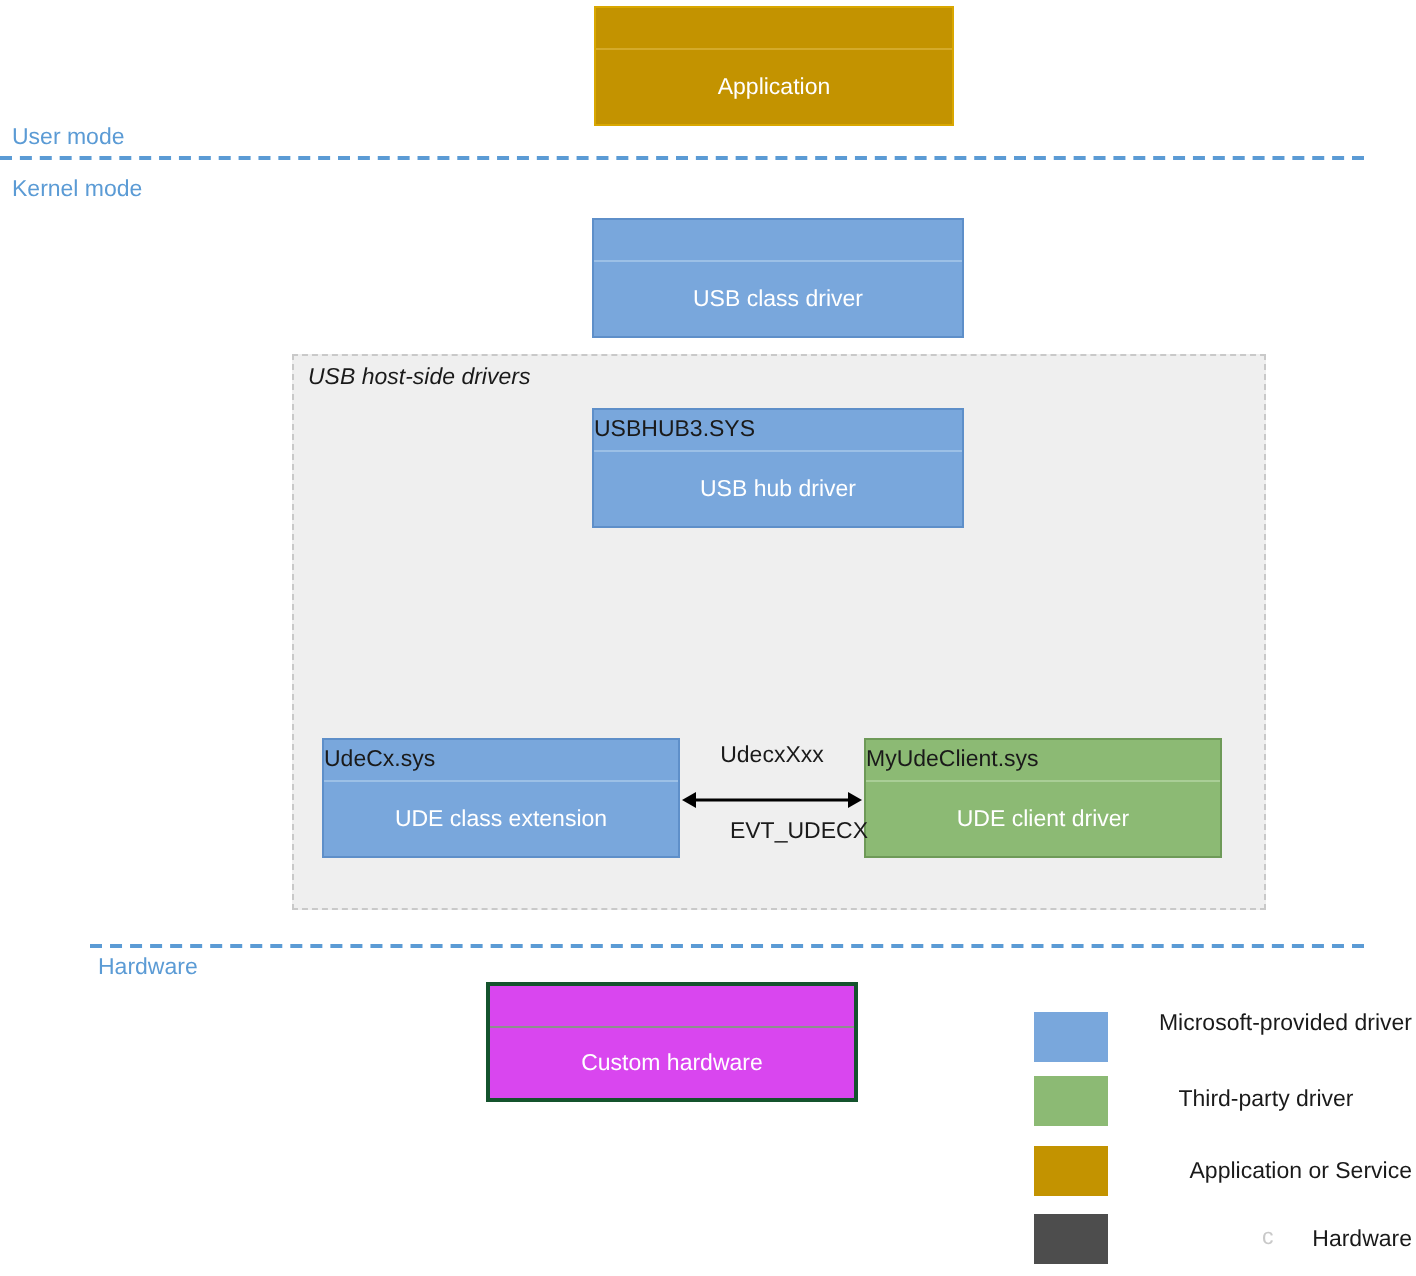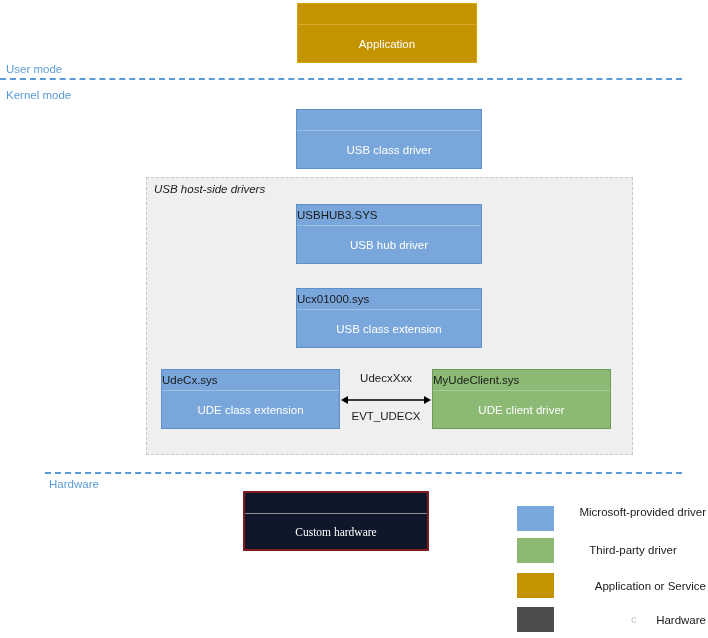--- a/index.html
+++ b/index.html
@@ -65,23 +65,22 @@
 
   
   .n-gold {
     background: #C39300;
     border: 1px solid #D9A700;
   }
   .n-gold .hdr { border-bottom: 1px solid #D4AA2A; }
 
   
   .n-gray {
-    background: #0f172a;
-    border: 2px solid #7f1d1d;
-    font-family: Liberation Serif, serif;
+    background: #d946ef;
+    border: 2px solid #14532d;
   }
   .n-gray .hdr { border-bottom: 1px solid #8E8E8E; }
 
   
   .group-box {
     position: absolute;
     box-sizing: border-box;
     background: #EFEFEF;
     border: 1px dashed #C9C9C9;
   }
@@ -159,24 +158,20 @@
   </div>
 
   <div class="group-box" style="left:146px; top:177px; width:487px; height:278px;"></div>
   <div class="group-label" style="left:154px; top:183px;">USB host-side drivers</div>
 
   <div class="node n-blue" style="left:296px; top:204px; width:186px; height:60px;">
     <div class="hdr">USBHUB3.SYS</div>
     <div class="body">USB hub driver</div>
   </div>
 
-  <div class="node n-blue" style="left:296px; top:288px; width:186px; height:60px;">
-    <div class="hdr">Ucx01000.sys</div>
-    <div class="body">USB class extension</div>
-  </div>
 
   <div class="node n-green" style="left:432px; top:369px; width:179px; height:60px;">
     <div class="hdr">MyUdeClient.sys</div>
     <div class="body">UDE client driver</div>
   </div>
 
   <div class="node n-blue" style="left:161px; top:369px; width:179px; height:60px;">
     <div class="hdr">UdeCx.sys</div>
     <div class="body">UDE class extension</div>
   </div>
@@ -188,21 +183,21 @@
           <path d="M7,0 L0,4 L7,8 z" fill="#000000"></path>
         </marker>
         <marker id="arrR" markerWidth="8" markerHeight="8" refX="1" refY="4" orient="auto" markerUnits="userSpaceOnUse">
           <path d="M1,0 L8,4 L1,8 z" fill="#000000"></path>
         </marker>
       </defs>
       <line x1="8" y1="14" x2="84" y2="14" stroke="#000000" stroke-width="1.4" marker-start="url(#arrL)" marker-end="url(#arrR)"></line>
     </svg>
   </div>
   <div class="connector-label" style="left:340px; top:372px; width:92px;">UdecxXxx</div>
-  <div class="connector-label" style="left:338px; top:410px; width:96px;">EVT_UDECX</div>
+  <div class="connector-label" style="left:338px; top:410px; width:96px;text-align:right;">EVT_UDECX</div>
 
   <div class="mode-rule" style="left:45px; top:472px; width:637px;"></div>
   <div class="mode-label" style="left:49px; top:478px;">Hardware</div>
 
   <div class="node n-gray" style="left:243px; top:491px; width:186px; height:60px;">
     <div class="hdr"></div>
     <div class="body">Custom hardware</div>
   </div>
 
   <div class="legend">

